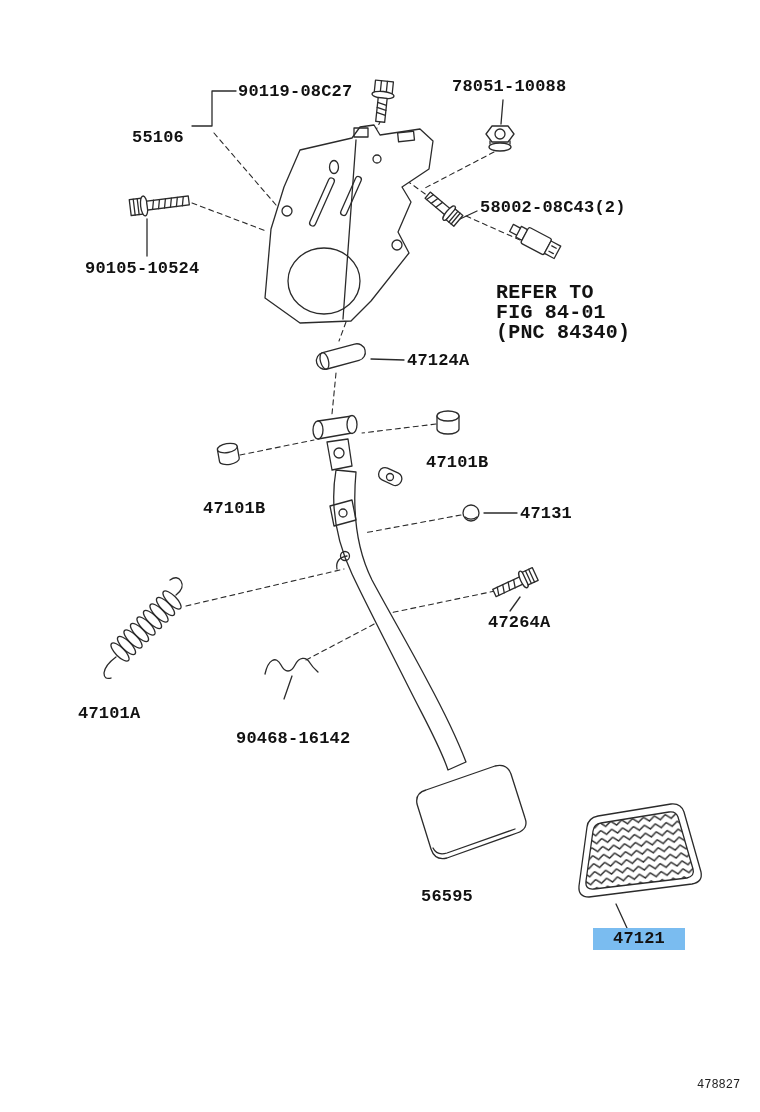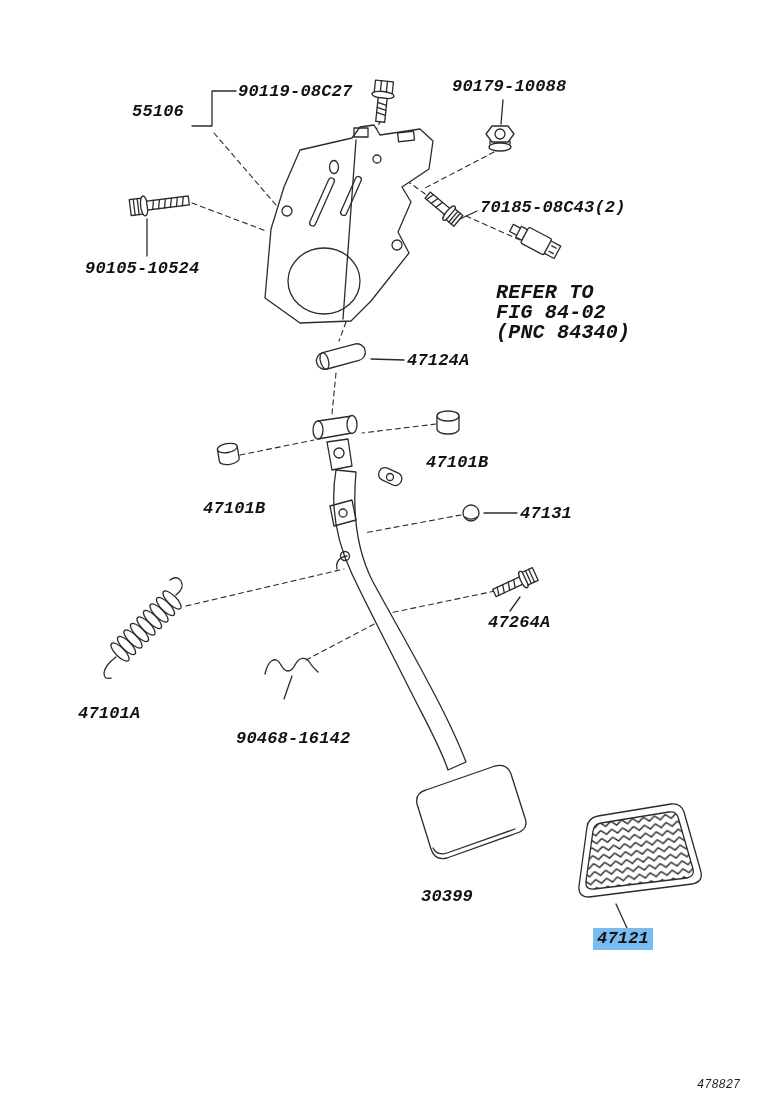--- a/index.html
+++ b/index.html
@@ -1,30 +1,30 @@
 <!DOCTYPE html>
 <html><head>
 <meta charset="utf-8">
 <style>
   html,body{margin:0;padding:0;}
   body{
     width:760px;height:1112px;position:relative;background:#ffffff;
     font-family:"Liberation Mono", monospace;overflow:hidden;
   }
-  .stage{position:absolute;left:0;top:0;width:736px;height:1112px;background:#fff;font-style:italic;}
+  .stage{position:absolute;left:0;top:0;width:736px;height:1112px;background:#fff;}
   svg.art{position:absolute;left:0;top:0;}
   .lbl{
     position:absolute;font-weight:bold;font-size:17px;line-height:20px;
     color:#121212;white-space:nowrap;letter-spacing:0.2px;
   }
   .note{
     position:absolute;font-weight:bold;font-size:20px;line-height:20px;color:#121212;
     white-space:nowrap;letter-spacing:0.2px;
   }
-  .hl{padding:1px 4px;background:#7abcf0;}
+  .hl{padding:1px 20px;background:#7abcf0;}
   .fig{
     position:absolute;font-size:12px;font-weight:normal;color:#222;
     font-family:"Liberation Mono", monospace;
   }
   .ln{fill:none;stroke:#2b2b2b;stroke-width:1.3;stroke-linejoin:round;stroke-linecap:round;}
   .dash path{stroke-dasharray:5 4;stroke-width:1.1;}
 </style>
 </head>
 <body>
 
@@ -188,37 +188,37 @@
 
       <g>
         <path d="M598,816 Q588,818 587,827 L579,886 Q578,897 589,897 L692,884 Q703,882 701,872 L684,812 Q681,803 671,804 Z" fill="#fff"></path>
         <path d="M601,823 Q594,824 593,831 L586,881 Q585,890 594,889 L687,878 Q695,876 693,869 L678,817 Q676,811 669,812 Z" fill="url(#tread)"></path>
       </g>
 
     </g>
   </svg>
 
   <div class="lbl" style="left:238px;top:82px">90119-08C27</div>
-  <div class="lbl" style="left:132px;top:102px">55106</div>
-  <div class="lbl" style="left:452px;top:77px">90179-10088</div>
+  <div class="lbl" style="left:132px;top:128px">55106</div>
+  <div class="lbl" style="left:452px;top:77px">78051-10088</div>
   <div class="lbl" style="left:85px;top:259px">90105-10524</div>
-  <div class="lbl" style="left:480px;top:198px">70185-08C43(2)</div>
+  <div class="lbl" style="left:480px;top:198px">58002-08C43(2)</div>
 
   <div class="note" style="left:496px;top:283px">
     <div>REFER TO</div>
-    <div>FIG 84-02</div>
+    <div>FIG 84-01</div>
     <div>(PNC 84340)</div>
   </div>
 
   <div class="lbl" style="left:407px;top:351px">47124A</div>
   <div class="lbl" style="left:426px;top:453px">47101B</div>
   <div class="lbl" style="left:203px;top:499px">47101B</div>
   <div class="lbl" style="left:520px;top:504px">47131</div>
   <div class="lbl" style="left:488px;top:613px">47264A</div>
   <div class="lbl" style="left:78px;top:704px">47101A</div>
   <div class="lbl" style="left:236px;top:729px">90468-16142</div>
-  <div class="lbl" style="left:421px;top:887px">30399</div>
+  <div class="lbl" style="left:421px;top:887px">56595</div>
 
   <div class="lbl hl" style="left: 593px; top: 928px; background-color: rgb(122, 188, 240);">47121</div>
 
   <div class="fig" style="left:697px;top:1078px">478827</div>
 
 </div>
 
 </body></html>

